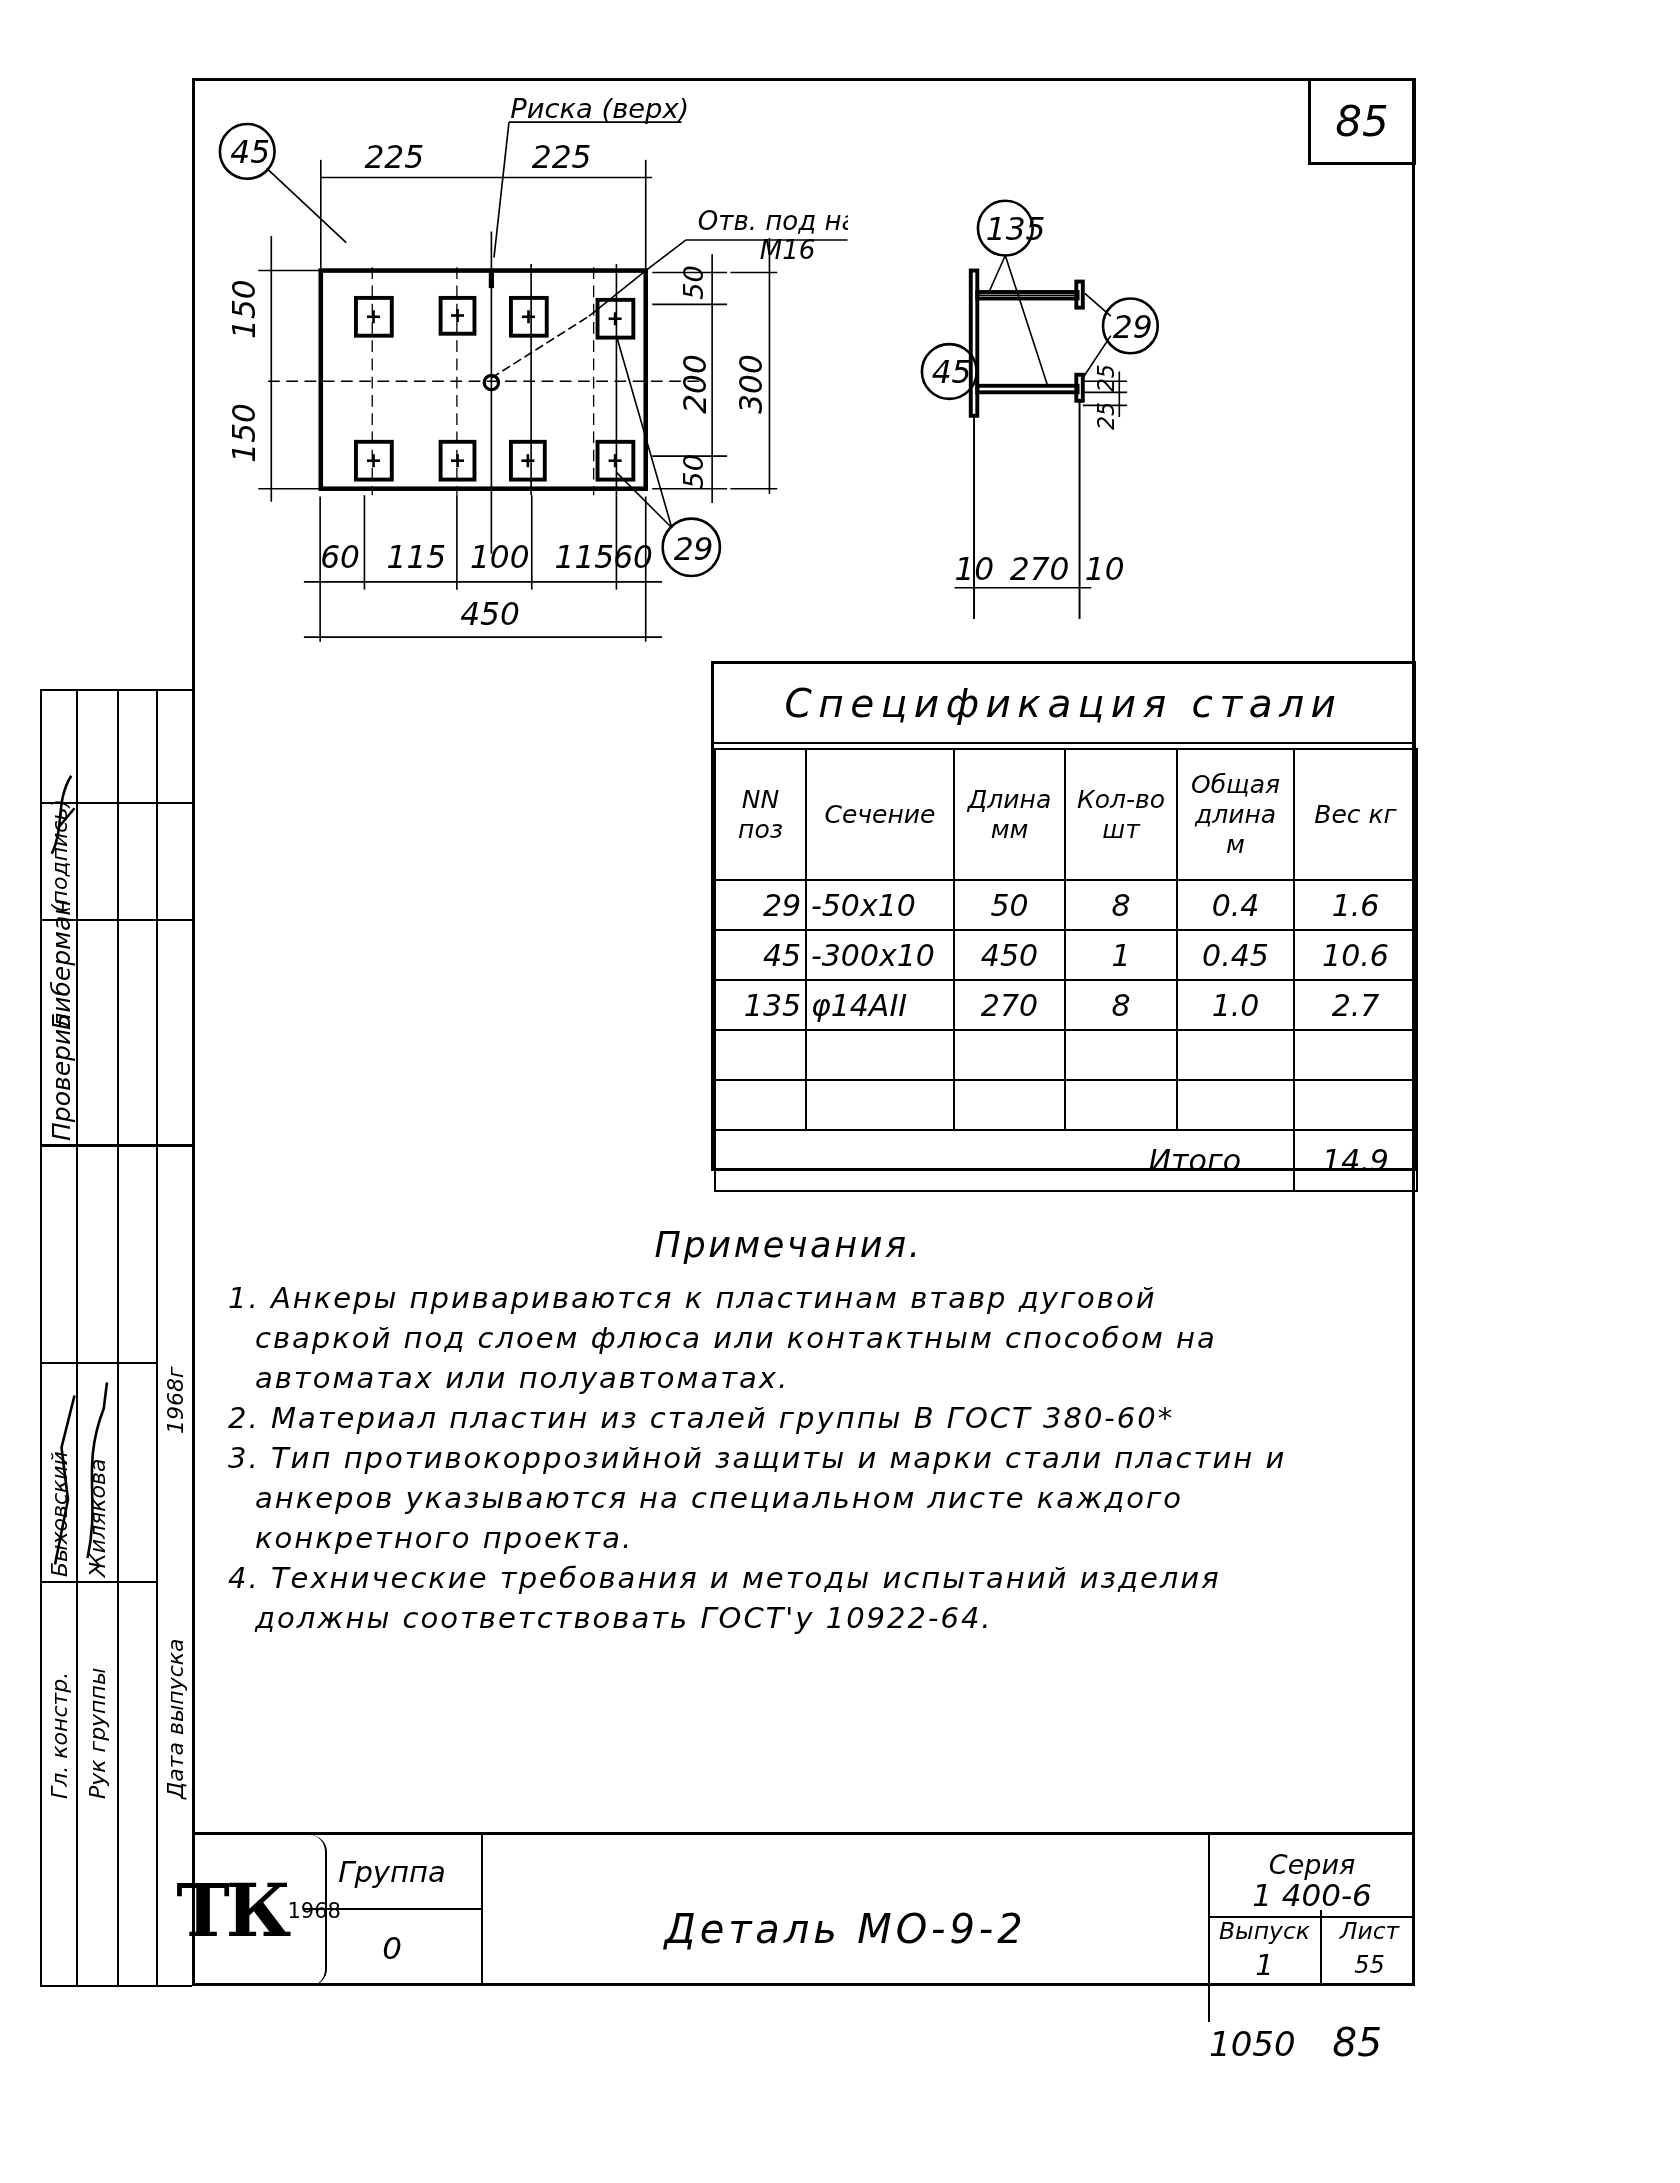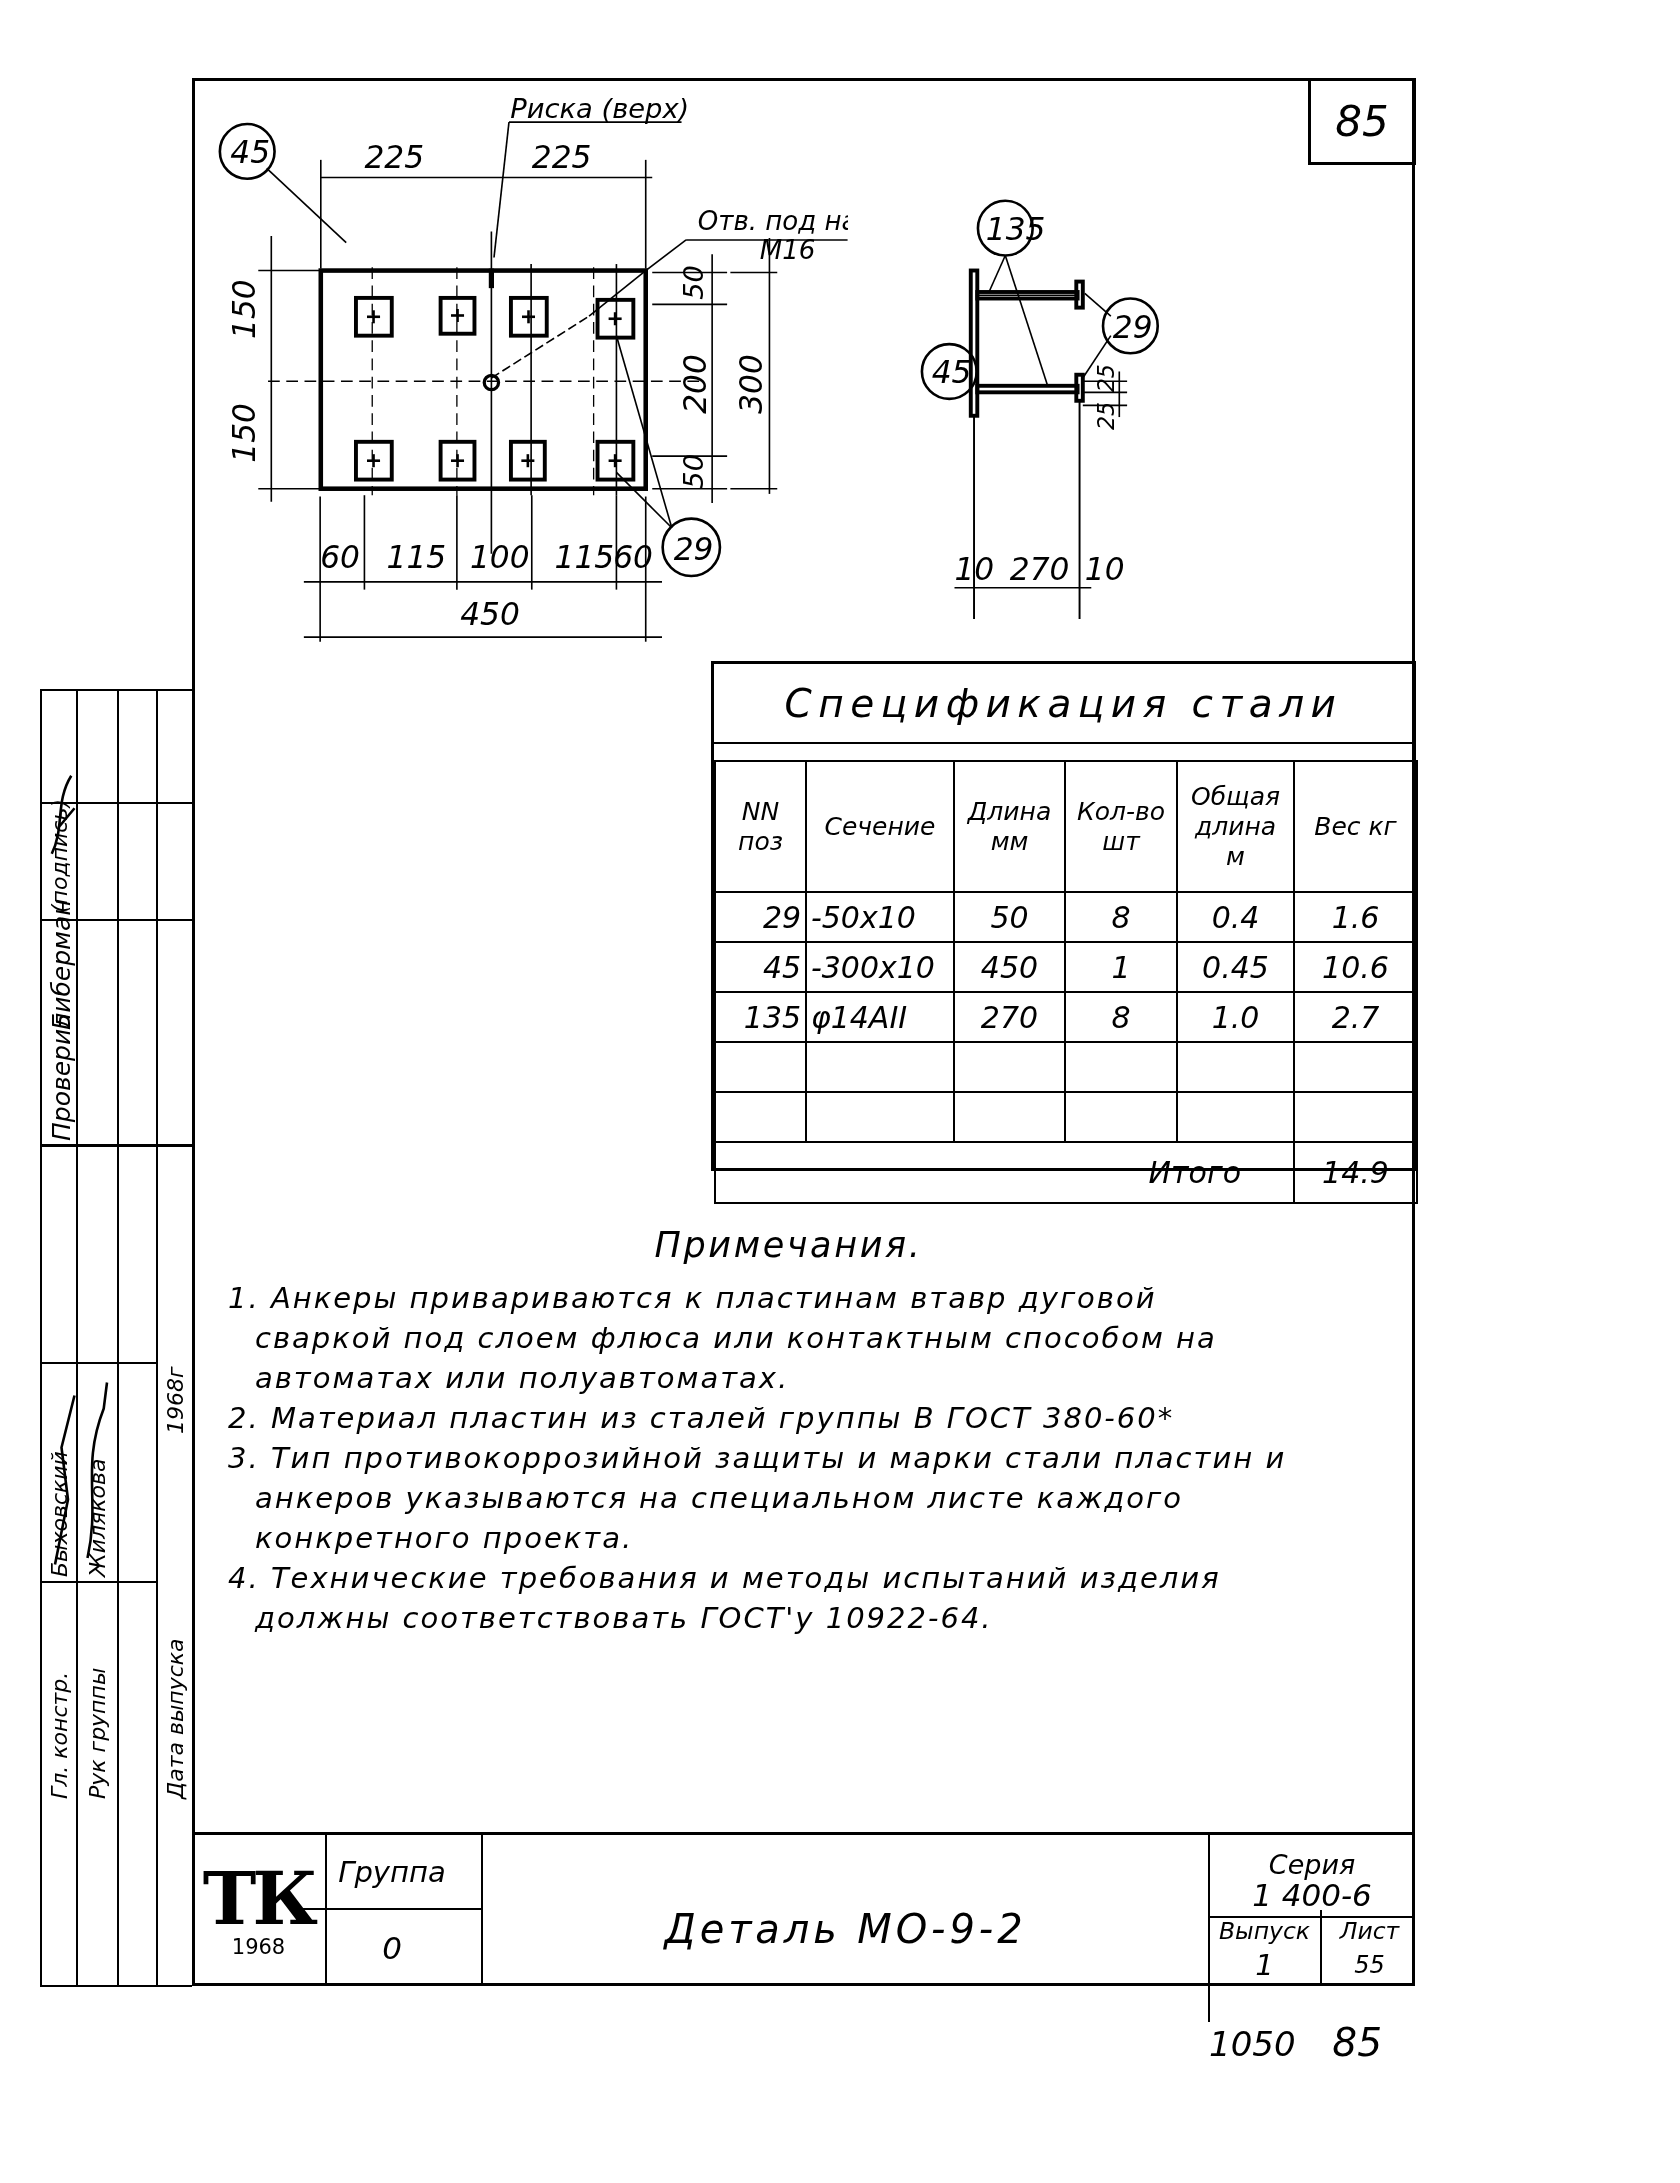--- a/index.html
+++ b/index.html
@@ -13,21 +13,21 @@
              display:flex; align-items:center; justify-content:center;
              font-size:42px; font-style:italic; }
   svg text { font-family:"DejaVu Sans", sans-serif; font-style:italic; }
   
   .spec { position:absolute; left:711px; top:661px; width:705px; height:510px;
           border:3.3px solid #000; box-sizing:border-box; }
   .spec .title { position:absolute; left:0; top:0; width:100%; height:80px;
                  border-bottom:2.6px solid #000; box-sizing:border-box;
                  display:flex; align-items:center; justify-content:center;
                  font-size:39px; font-style:italic; letter-spacing:6.5px; }
-  .spec table { position:absolute; left:0; top:96px; width:100%; border-collapse:collapse;
+  .spec table { position:absolute; left:0; top:84px; width:100%; border-collapse:collapse;
                 table-layout:fixed; }
   .spec td, .spec th { border:2px solid #000; font-style:italic; font-weight:normal;
                        text-align:center; padding:0 3.9px; }
   .spec th { height:129px; font-size:25px; line-height:30px; }
   .spec td { height:48px; font-size:30px; }
   .spec tr.total td { height:59px; }
   .spec td.pos { text-align:right; }
   .spec td.sec { text-align:left; }
   .notes { position:absolute; left:228px; top:1225px; width:1173px; }
   .notes .hd { text-align:center; font-size:35px; font-style:italic; letter-spacing:2.6px;
@@ -302,21 +302,21 @@
     <span class="cont">анкеров указываются на специальном листе каждого конкретного проекта.</span>
   </div>
   <div class="item">
     <span>4.</span>
     <span>Технические требования и методы испытаний изделия</span>
     <span class="cont">должны соответствовать ГОСТ'у 10922-64.</span>
   </div>
 </div>
 
 <div class="tb">
-  <div class="cell" style="left:0;top:0;width:135px;height:151px;border-right:2.6px solid #000;flex-direction:column;">
+  <div class="cell" style="left:0;top:0;width:135px;height:151px;border-right:2.6px solid #000;flex-direction:row;border-radius:17px;">
     <span style="font-family:'DejaVu Serif',serif;font-weight:bold;font-style:normal;font-size:72px;line-height:72px;letter-spacing:-3.9px">ТК</span>
     <span style="font-size:21px;font-style:normal">1968</span>
   </div>
   <div class="cell" style="left:111px;top:0;width:180px;height:75px;border-right:2.6px solid #000;border-bottom:2.6px solid #000;font-size:29px">Группа</div>
   <div class="cell" style="left:111px;top:75px;width:180px;height:76px;border-right:2.6px solid #000;font-size:31px">0</div>
   <div class="cell" style="left:291px;top:0;width:727px;height:187px;border-right:2.6px solid #000;font-size:40px;letter-spacing:3.9px">Деталь МО-9-2</div>
   <div class="cell" style="left:1017px;top:8px;width:206px;height:75px;border-bottom:2.6px solid #000;flex-direction:column;font-size:27px;line-height:31px">
     <span>Серия</span>
     <span style="font-size:31px">1 400-6</span>
   </div>

